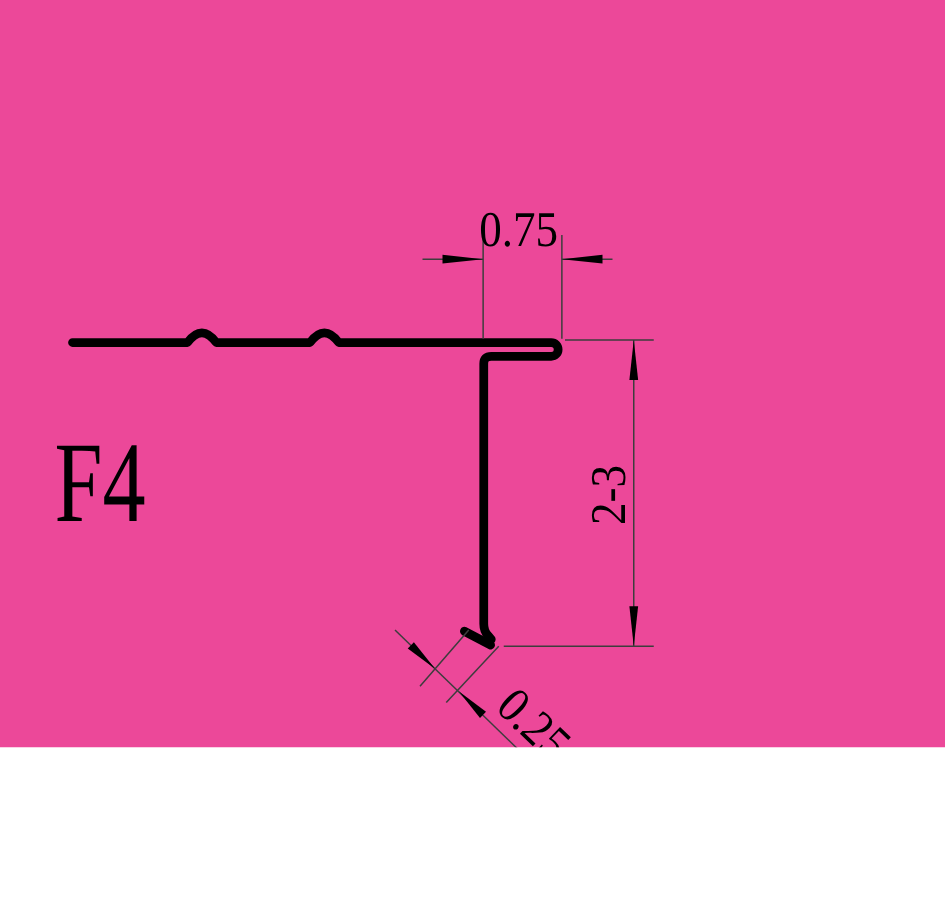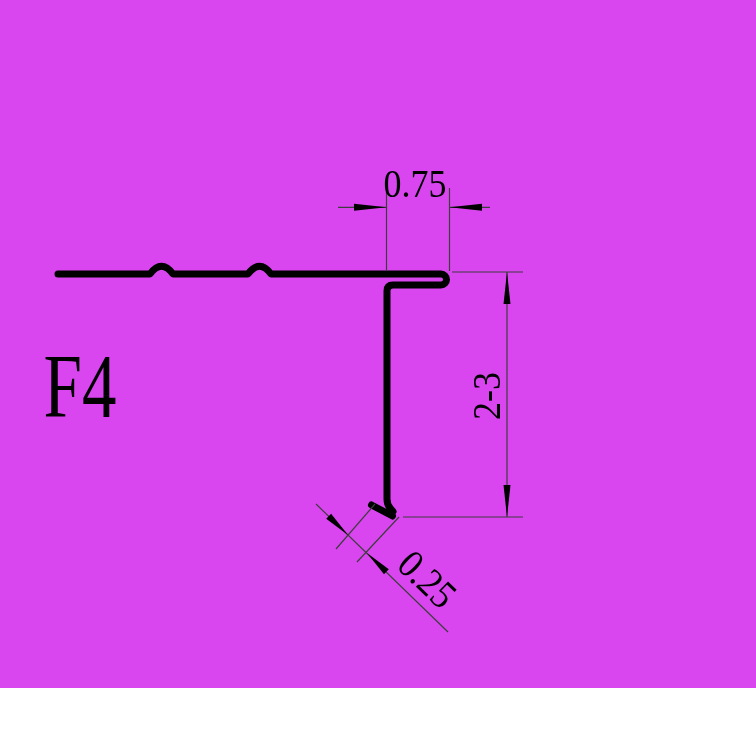--- a/index.html
+++ b/index.html
@@ -3,22 +3,22 @@
 <meta charset="utf-8">
 <style>
   html, body {
     margin: 0;
     padding: 0;
     background: #ffffff;
   }
   .canvas-wrap {
     position: relative;
     width: 756px;
-    height: 688px;
-    background: #d946ef;
+    height: 598px;
+    background: #ec4899;
     overflow: hidden;
   }
   svg { display: block; }
   .dim-text {
     font-family: "Liberation Serif", "DejaVu Serif", serif;
     font-size: 40px;
     fill: #000000;
   }
   .label-text {
     font-family: "Liberation Serif", "DejaVu Serif", serif;

